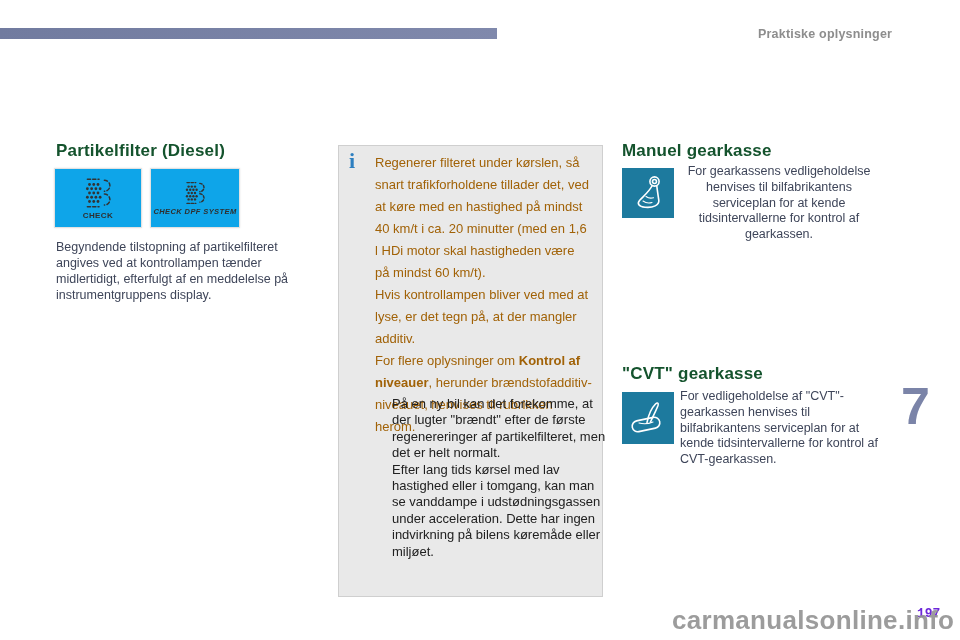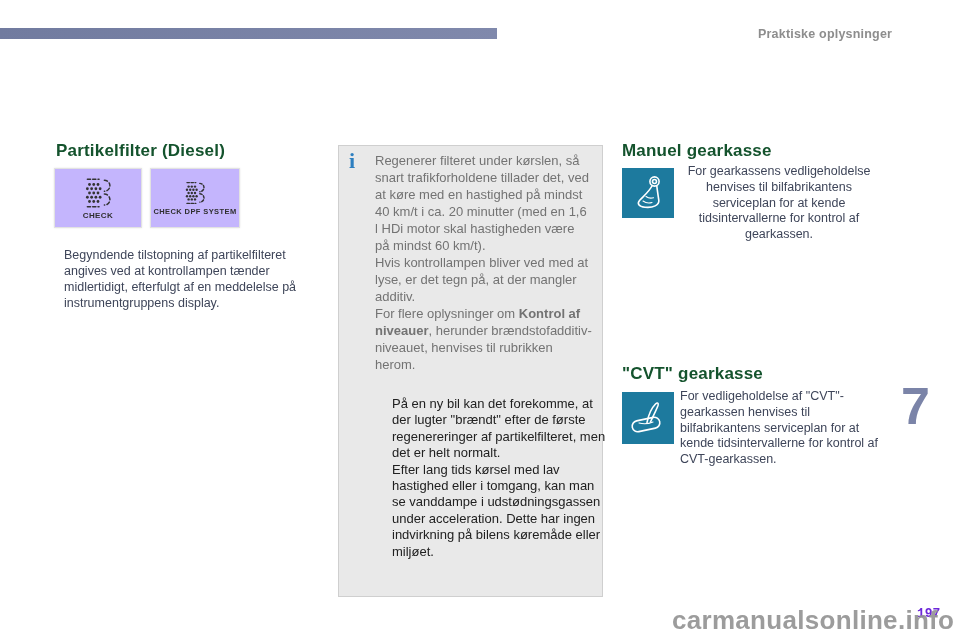--- a/index.html
+++ b/index.html
@@ -14,35 +14,35 @@
   .top-bar{left:0;top:28px;width:497px;height:11px;
     background:linear-gradient(90deg,#717b9f,#8089ac);}
   .running-header{left:758px;top:27px;font-size:12.5px;font-weight:bold;
     color:#8d8d8d;letter-spacing:.2px;}
 
   
   .sec-title{font-size:17px;font-weight:bold;color:#14532d;letter-spacing:.2px;}
 
   
   .left-title{left:56px;top:141px;}
-  .lamp-box{top:168px;height:60px;background:#c4b5fd;border:1px solid #e2e2e2;
+  .lamp-box{top:168px;height:60px;background:#0ea5e9;border:1px solid #e2e2e2;
     box-shadow:0 0 2px rgba(0,0,0,.10);display:flex;flex-direction:column;
     align-items:center;justify-content:center;box-sizing:border-box;}
   .lamp-box .lbl{font-size:8px;font-weight:bold;color:#2f2f2f;
     letter-spacing:.4px;margin-top:2px;white-space:nowrap;}
   .body-text{font-size:12.5px;line-height:16px;color:#3e4559;white-space:pre-line;}
   .left-para{left:56px;top:239px;width:252px;}
 
   
   .info-box{left:338px;top:145px;width:265px;height:452px;
     background:#e9e9e9;border:1px solid #cfcfcf;box-sizing:border-box;}
   .info-i{position:absolute;left:10px;top:2px;font-size:22px;font-weight:bold;
     color:#2d7fc0;font-family:"Liberation Serif","DejaVu Serif",serif;}
   .info-para{position:absolute;left:36px;top:6px;width:217px;
-    font-size:13px;line-height:17px;color:#737373;}
+    font-size:13px;line-height:22px;color:#a16207;}
   .pre{white-space:pre-line;}
   .info-para2{position:absolute;left:36px;top:233px;width:219px;
     font-size:13px;line-height:16.4px;color:#212121;}
 
   
   .mg-title{left:622px;top:141px;}
   .cvt-title{left:622px;top:364px;}
   .icon-square{width:52px;background:#1d7a9e;display:flex;
     align-items:center;justify-content:center;}
   .mg-icon{left:622px;top:168px;height:50px;}
@@ -95,21 +95,21 @@
           <circle cx="16" cy="23" r="1.3"></circle>
       </g>
       <line x1="6" y1="28" x2="17" y2="28" stroke-dasharray="3,2"></line>
       <path d="M22 3 a5.2 5.2 0 1 1 0 10.4" stroke-dasharray="3,2.2"></path>
       <path d="M22 16 a5.2 5.2 0 1 1 0 10.4" stroke-dasharray="3,2.2"></path>
     </svg>
   </span>
   <span class="lbl">CHECK</span>
 </div>
 
-<div class="abs lamp-box" style="left:150px;width:90px;">
+<div class="abs lamp-box" style="left:150px;width:90px;font-style:italic;">
   <span>
     <svg width="26" height="24" viewBox="0 0 32 30" fill="none" stroke="#333" stroke-width="1.8" stroke-linecap="round">
       <line x1="6" y1="2" x2="17" y2="2" stroke-dasharray="3,2"></line>
       <g fill="#333" stroke="none">
         <circle cx="8" cy="7" r="1.5"></circle>
           <circle cx="12" cy="7" r="1.5"></circle>
           <circle cx="16" cy="7" r="1.5"></circle>
         <circle cx="6" cy="11" r="1.5"></circle>
           <circle cx="10" cy="11" r="1.5"></circle>
           <circle cx="14" cy="11" r="1.5"></circle>
@@ -126,21 +126,21 @@
           <circle cx="16" cy="23" r="1.5"></circle>
       </g>
       <line x1="6" y1="28" x2="17" y2="28" stroke-dasharray="3,2"></line>
       <path d="M22 3 a5.2 5.2 0 1 1 0 10.4" stroke-dasharray="3,2.2"></path>
       <path d="M22 16 a5.2 5.2 0 1 1 0 10.4" stroke-dasharray="3,2.2"></path>
     </svg>
   </span>
   <span class="lbl" style="font-size:7.5px">CHECK DPF SYSTEM</span>
 </div>
 
-<p class="abs body-text left-para" style="margin:8px">Begyndende tilstopning af partikelfilteret angives ved at kontrollampen tænder midlertidigt, efterfulgt af en meddelelse på instrumentgruppens display.</p>
+<p class="abs body-text left-para" style="margin:0">Begyndende tilstopning af partikelfilteret angives ved at kontrollampen tænder midlertidigt, efterfulgt af en meddelelse på instrumentgruppens display.</p>
 
 <div class="abs info-box">
   <span class="info-i">i</span>
   <p class="info-para" style="margin:0"><span class="pre">Regenerer filteret under kørslen, så snart trafikforholdene tillader det, ved at køre med en hastighed på mindst 40 km/t i ca. 20 minutter (med en 1,6 l HDi motor skal hastigheden være på mindst 60 km/t).
 Hvis kontrollampen bliver ved med at lyse, er det tegn på, at der mangler additiv.
 For flere oplysninger om </span><b>Kontrol af niveauer</b><span class="pre">, herunder brændstofadditiv-niveauet, henvises til rubrikken herom.</span></p>
   <p class="info-para2 pre" style="margin:17px">På en ny bil kan det forekomme, at der lugter "brændt" efter de første regenereringer af partikelfilteret, men det er helt normalt.
 Efter lang tids kørsel med lav hastighed eller i tomgang, kan man se vanddampe i udstødningsgassen under acceleration. Dette har ingen indvirkning på bilens køremåde eller miljøet.</p>
 </div>
 

